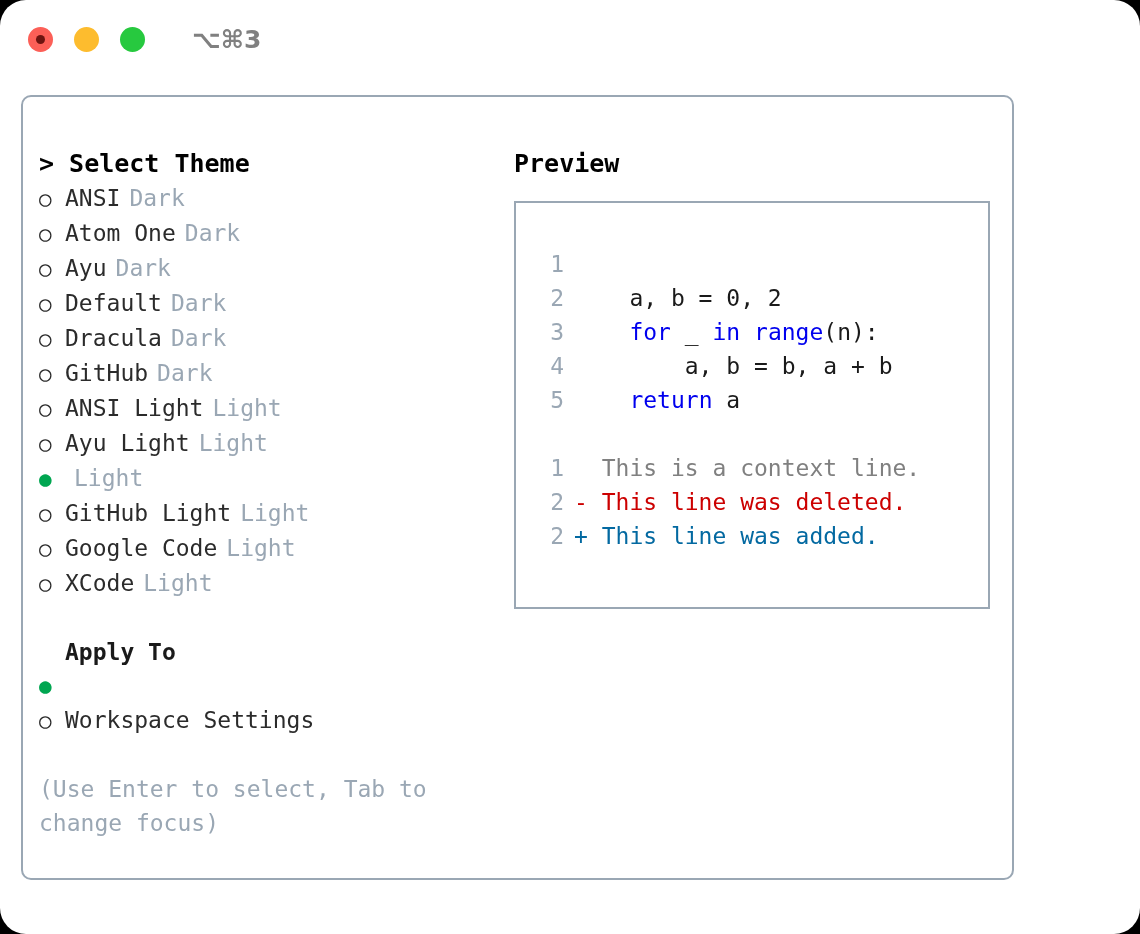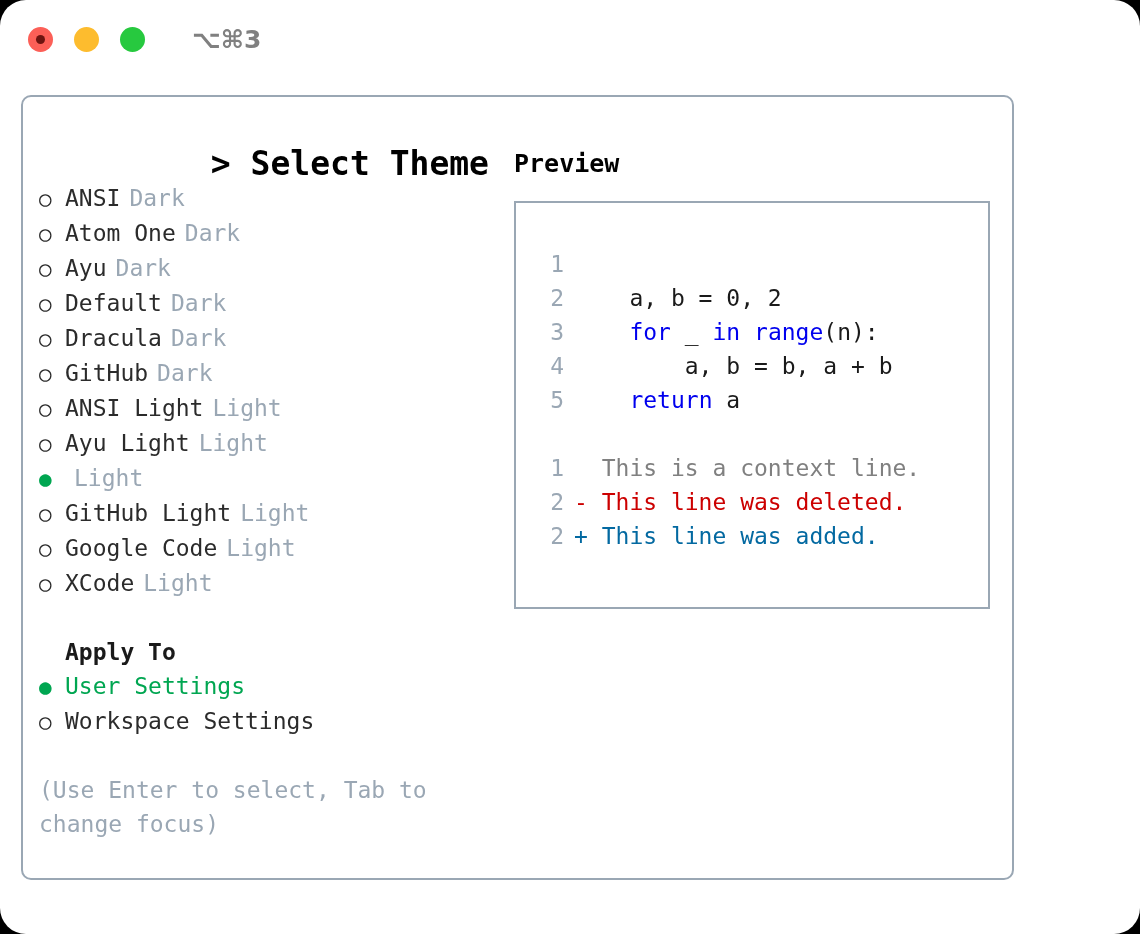--- a/index.html
+++ b/index.html
@@ -90,26 +90,25 @@
 
   
   .left-col {
     position: absolute;
     left: 16px;
     top: 50px;
     width: 450px;
   }
 
   .heading {
-    font-size: 33px;
+    font-size: 25px;
     font-weight: bold;
     color: #000000;
     line-height: 34px;
     white-space: pre;
-    text-align: right;
   }
 
   .opt-row {
     display: flex;
     align-items: baseline;
     font-size: 23px;
     line-height: 34px;
     white-space: pre;
     color: #2b2b2b;
   }
@@ -234,21 +233,21 @@
             <div class="opt-row"><span class="marker">○</span><span class="opt-name">GitHub Light</span><span class="opt-variant">Light</span></div>
             <div class="opt-row"><span class="marker">○</span><span class="opt-name">Google Code</span><span class="opt-variant">Light</span></div>
             <div class="opt-row"><span class="marker">○</span><span class="opt-name">XCode</span><span class="opt-variant">Light</span></div>
           </div>
 
         <div class="section-gap"></div>
 
         <div class="apply-heading">Apply To</div>
 
         <div id="apply-list">
-            <div class="opt-row selected"><span class="marker sel">●</span><span class="opt-name">User Settings</span></div>
+            <div class="opt-row selected"><span class="marker sel">●</span></div>
             <div class="opt-row"><span class="marker">○</span><span class="opt-name">Workspace Settings</span></div>
           </div>
 
         <div class="hint">(Use Enter to select, Tab to change focus)</div>
       </div>
 
       <div class="right-col">
         <div class="preview-heading">Preview</div>
 
         <div class="preview-box">

